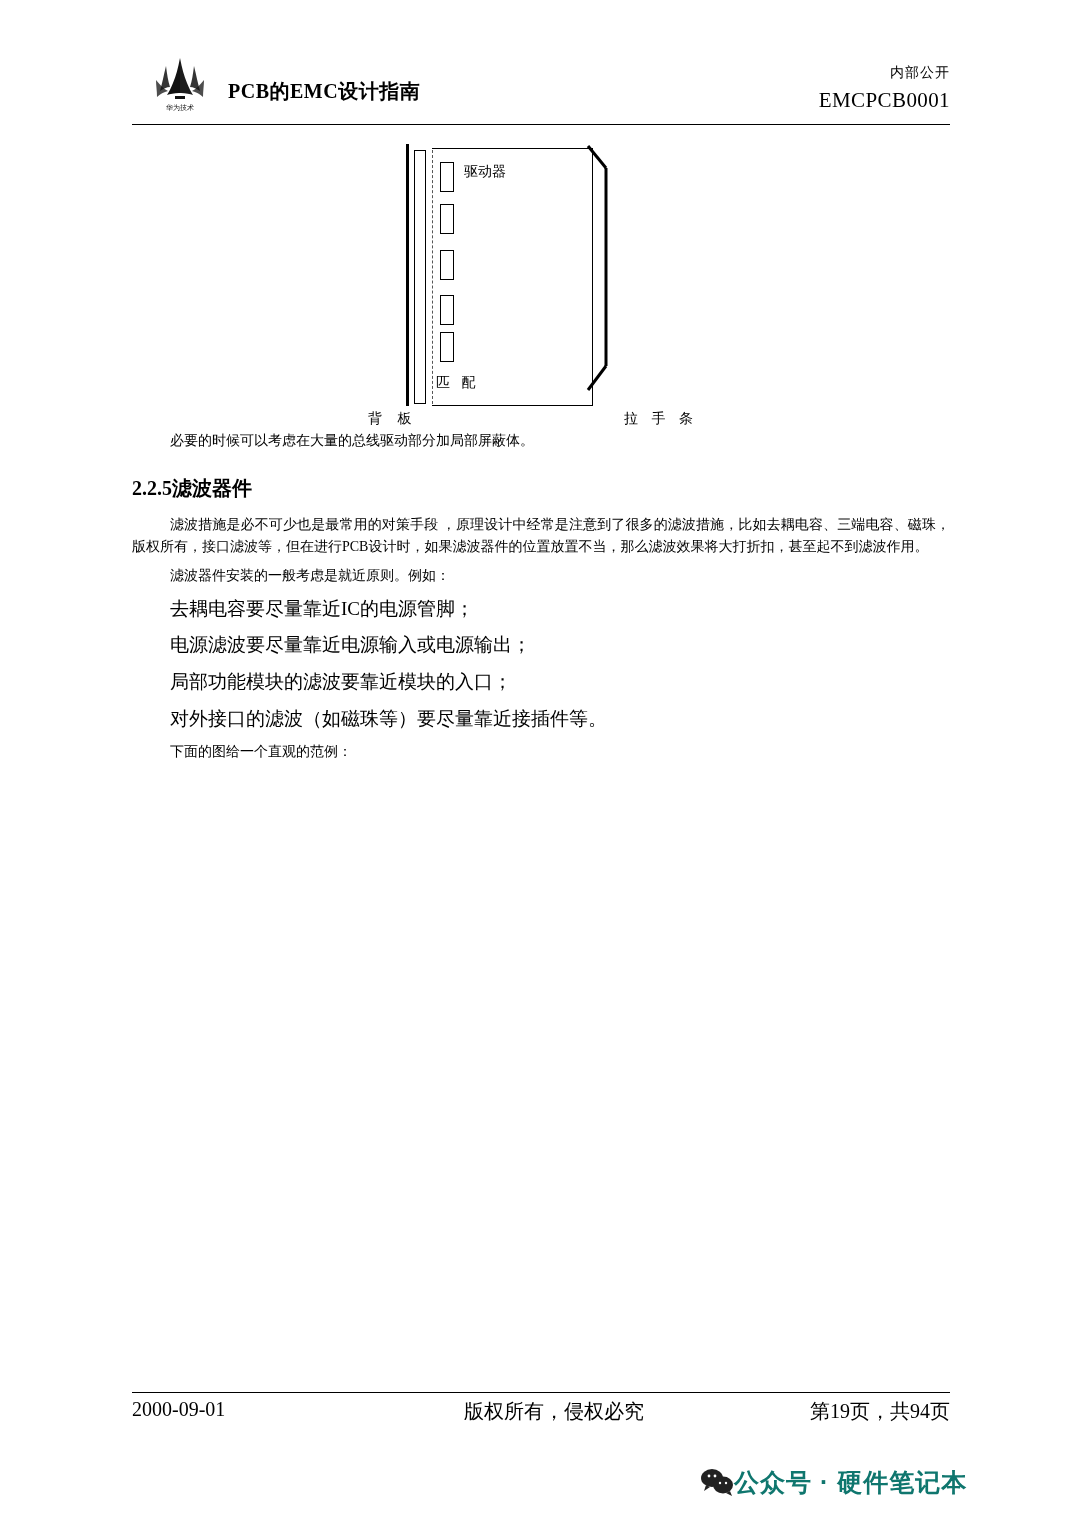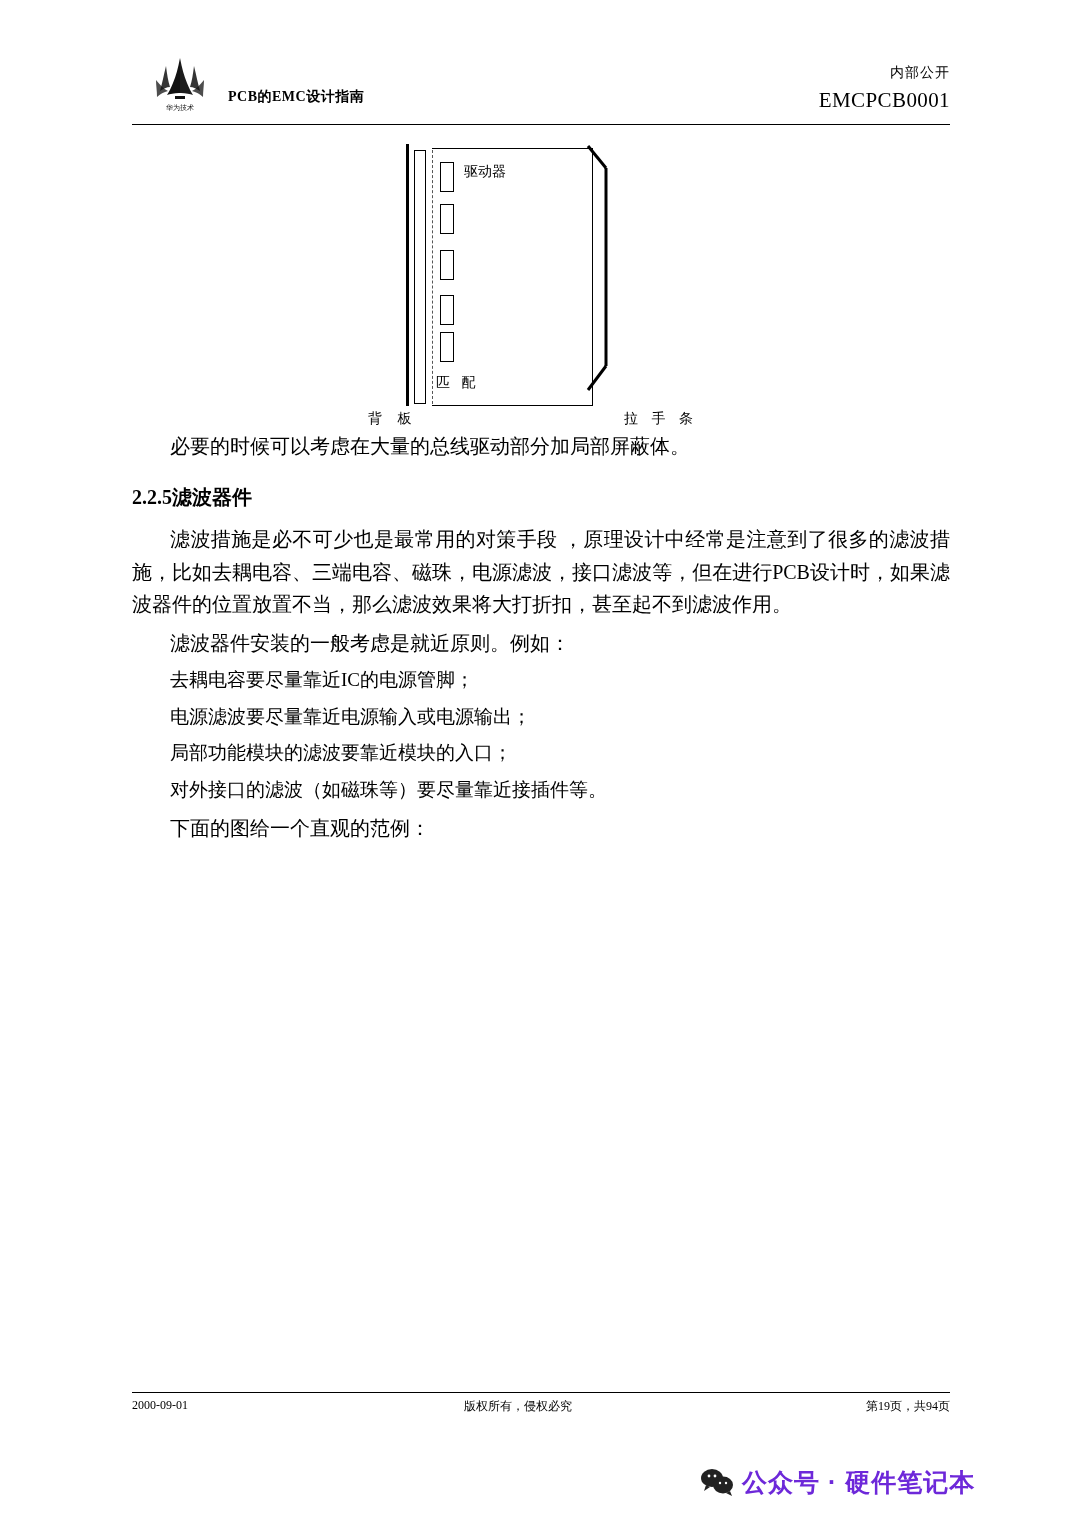--- a/index.html
+++ b/index.html
@@ -36,22 +36,22 @@
     left: 20px;
     top: 4px;
     width: 56px;
     height: 58px;
   }
   .logo svg { display: block; }
 
   .header-title {
     position: absolute;
     left: 96px;
-    top: 36px;
-    font-size: 14px;
+    top: 26px;
+    font-size: 20px;
     font-weight: bold;
     letter-spacing: 0.5px;
     white-space: nowrap;
   }
   .header-right {
     position: absolute;
     right: 0;
     top: 10px;
     text-align: right;
     line-height: 1.6;
@@ -177,21 +177,21 @@
 
   
   .body {
     position: absolute;
     left: 132px;
     top: 430px;
     width: 818px;
   }
   p.para {
     margin: 0 0 6px 0;
-    font-size: 20px;
+    font-size: 14px;
     line-height: 1.62;
     text-align: justify;
     font-family: "Liberation Serif", "DejaVu Serif", serif;
   }
   p.indent { text-indent: 38px; }
   .h3 {
     margin: 22px 0 12px 0;
     font-size: 20px;
     font-weight: bold;
     font-family: "Liberation Serif", "DejaVu Serif", serif;
@@ -213,36 +213,36 @@
     width: 818px;
     height: 0;
     border-top: 1px solid #000;
   }
   .footer {
     position: absolute;
     left: 132px;
     top: 1398px;
     width: 818px;
     height: 24px;
-    font-size: 12px;
+    font-size: 20px;
   }
   .footer .left   { position: absolute; left: 0;   top: 0; }
   .footer .center { position: absolute; left: 332px; top: 0; }
   .footer .right  { position: absolute; right: 0;  top: 0; }
 
   
   .wm {
     position: absolute;
     left: 700px;
     top: 1462px;
     height: 40px;
     display: flex;
     align-items: center;
-    gap: 8px;
-    color: #6d28d9;
+    gap: 0;
+    color: #0f766e;
   }
   .wm-icon {
     width: 34px;
     height: 30px;
     position: relative;
   }
   .wm-text {
     font-size: 25px;
     font-weight: bold;
     font-family: "Liberation Sans", "DejaVu Sans", sans-serif;
@@ -304,21 +304,21 @@
     <div class="fig-label lbl-handle">拉 手 条</div>
   </div>
 
   <div class="body">
     <p class="para indent">必要的时候可以考虑在大量的总线驱动部分加局部屏蔽体。</p>
 
     <div class="h3">
       <span class="num">2.2.5</span><span>滤波器件</span>
     </div>
 
-    <p class="para indent">滤波措施是必不可少也是最常用的对策手段 ，原理设计中经常是注意到了很多的滤波措施，比如去耦电容、三端电容、磁珠，电源滤波，接口滤波等，但在进行PCB设计时，如果滤波器件的位置放置不当，那么滤波效果将大打折扣，甚至起不到滤波作用。</p>
+    <p class="para indent">滤波措施是必不可少也是最常用的对策手段 ，原理设计中经常是注意到了很多的滤波措施，比如去耦电容、三端电容、磁珠，版权所有，接口滤波等，但在进行PCB设计时，如果滤波器件的位置放置不当，那么滤波效果将大打折扣，甚至起不到滤波作用。</p>
     <p class="para indent">滤波器件安装的一般考虑是就近原则。例如：</p>
     <p class="list-line">去耦电容要尽量靠近IC的电源管脚；</p>
     <p class="list-line">电源滤波要尽量靠近电源输入或电源输出；</p>
     <p class="list-line">局部功能模块的滤波要靠近模块的入口；</p>
     <p class="list-line">对外接口的滤波（如磁珠等）要尽量靠近接插件等。</p>
     <p class="para indent">下面的图给一个直观的范例：</p>
   </div>
 
   <div class="footer-rule"></div>
   <div class="footer">

